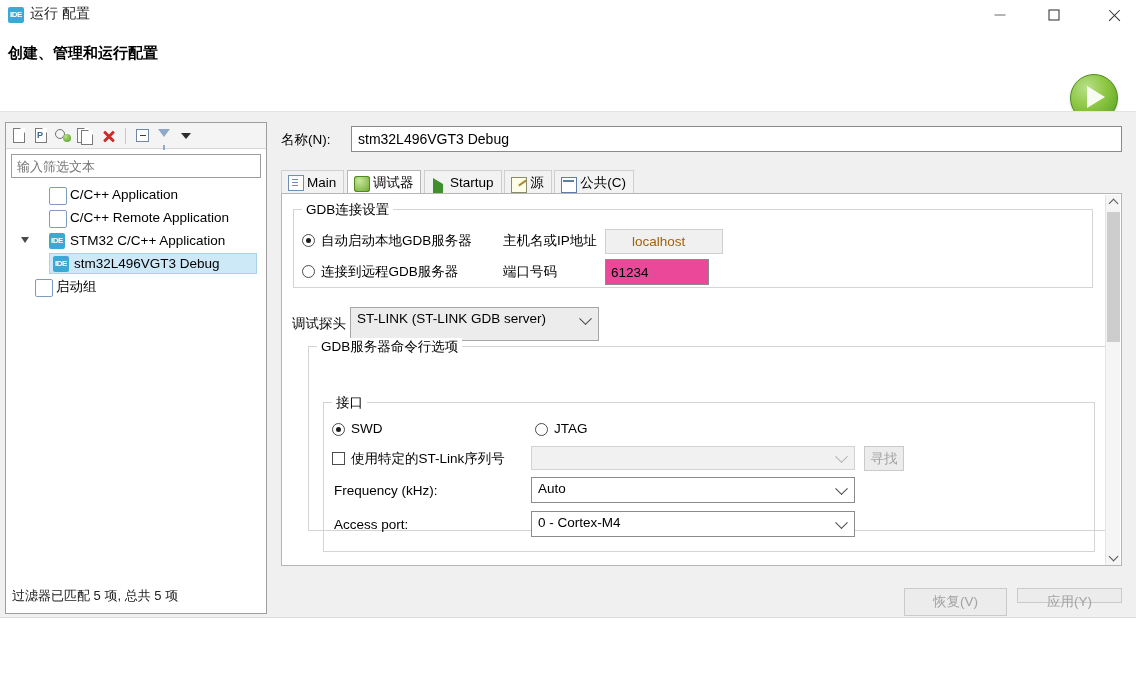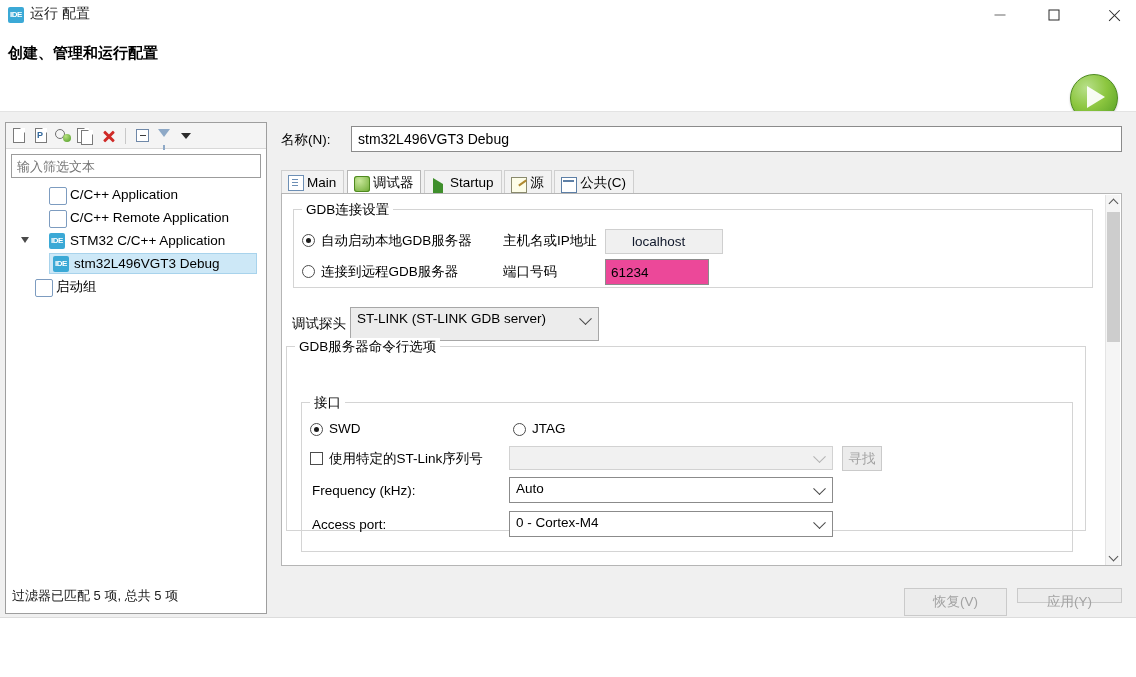--- a/index.html
+++ b/index.html
@@ -264,21 +264,21 @@
   .checkbox .mark {
     position: absolute; left: 0; top: 2px; width: 13px; height: 13px;
     border: 1.3px solid #4c4c4c; background: #ffffff; box-sizing: border-box;
   }
 
   .tfield {
     position: absolute; box-sizing: border-box; font-size: 13.5px;
     border: 1px solid #8b8b8b; background: #ec4899; padding: 2px 5px;
     font-family: "Liberation Sans", sans-serif; color: #000;
   }
-  .tfield.disabled { background: #f0f0f0; border-color: #cfcfcf; color: #0f172a; padding-left: 26px; }
+  .tfield.disabled { background: #f0f0f0; border-color: #cfcfcf; color: #a16207; padding-left: 26px; }
 
   .combo {
     position: absolute; box-sizing: border-box; font-size: 13.5px;
     border: 1px solid #8b8b8b; background: #ffffff;
     line-height: 22px; padding-left: 6px; cursor: default;
   }
   .combo.readonly { background: #ececec; border-color: #a7a7a7; }
   .combo.disabled { background: #f1f1f1; border-color: #d2d2d2; color: #a6a6a6; }
   .combo .arrow {
     position: absolute; right: 8px; top: 9px; width: 8px; height: 8px;
@@ -465,21 +465,21 @@
             <span class="label-txt" style="left:209px; top:53px;">端口号码</span>
             <input class="tfield" style="left: 311px; top: 49px; width: 104px; height: 26px;" value="61234">
           </div>
 
           <span class="label-txt" style="left:10px; top:121px;">调试探头</span>
           <div class="combo readonly" style="left:68px; top:113px; width:249px; height:34px;">
             <span>ST-LINK (ST-LINK GDB server)</span>
             <span class="arrow"></span>
           </div>
 
-          <div class="group" style="left:4px; top:152px; width:800px; height:185px;">
+          <div class="group" style="left:26px; top:152px; width:800px; height:185px;">
             <span class="legend">GDB服务器命令行选项</span>
 
 
             <div class="group" style="left:14px; top:55px; width:772px; height:150px;">
               <span class="legend">接口</span>
 
               <div class="radio on" style="left:8px; top:18px;">
                 <span class="mark"></span>
                 <span class="rlbl">SWD</span>
               </div>

